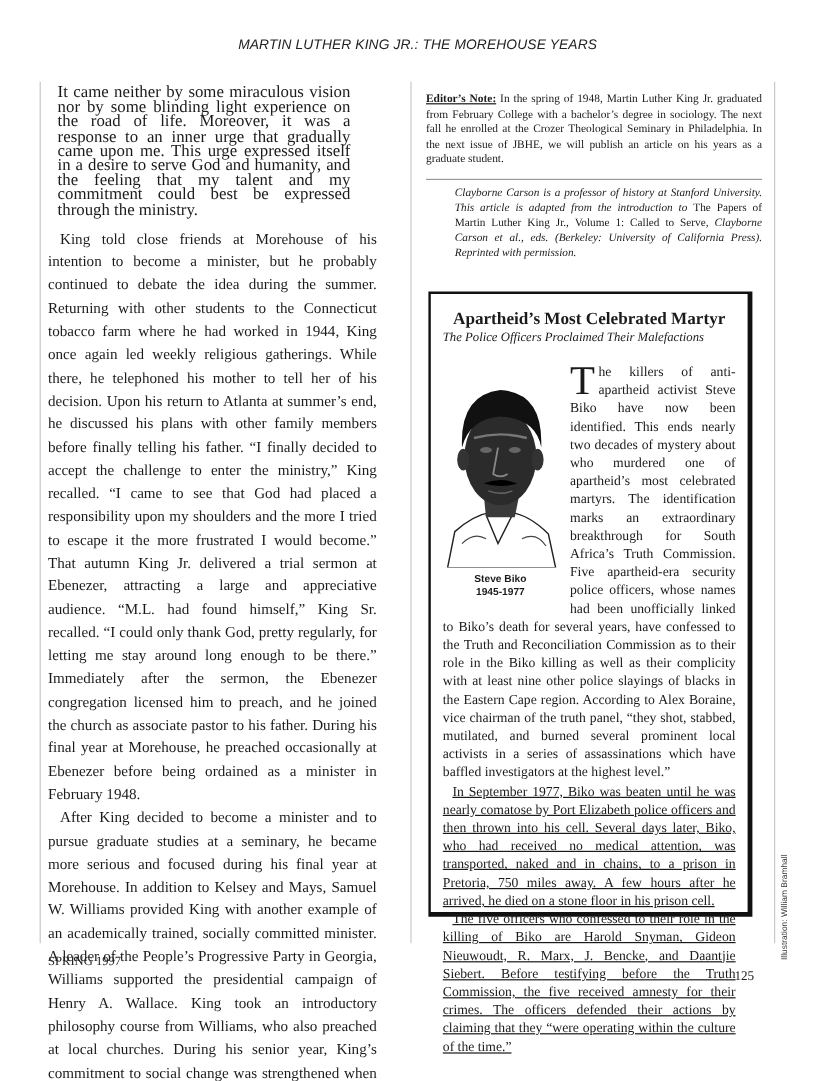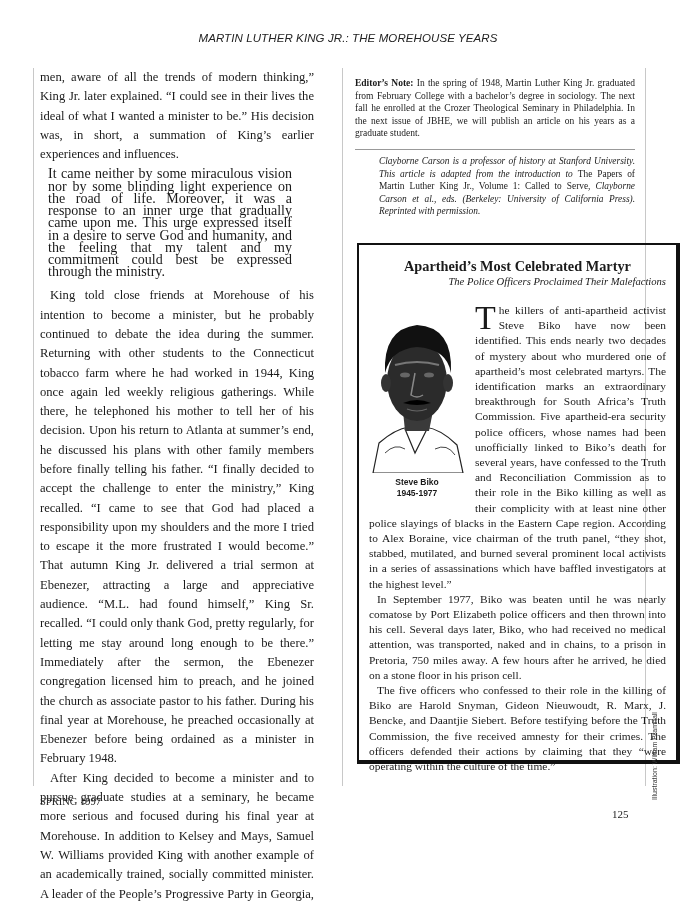--- a/index.html
+++ b/index.html
@@ -8,48 +8,47 @@
   .col { position: absolute; }
   .col-left { left: 40px; top: 68px; width: 274px; }
   .col-right { left: 355px; top: 68px; width: 280px; }
   .vrule { position: absolute; width: 1px; background: #c8c8c8; }
   p { margin: 0; }
   .body-text { font-size: 12.6px; line-height: 19.3px; text-align: justify; }
   .body-text.indent { text-indent: 10px; }
   .blockquote { font-size: 14px; line-height: 12.2px; text-align: justify; margin: 4px 22px 8px 8px; }
   .end-mark { display: inline-block; float: right; margin-top: 5px; border: 1px solid #444; font-family: "Liberation Sans", sans-serif; font-size: 6px; font-weight: bold; letter-spacing: 1px; padding: 0 3px; line-height: 8px; color: #333; }
   .editor-note { font-size: 9.5px; line-height: 12.6px; text-align: justify; margin-top: 9px; }
-  .editor-note b { font-weight: bold; }
+  .editor-note b { font-weight: bold; text-decoration: underline; }
   .hr { height: 1px; background: #999; margin: 9px 0 5px 0; }
   .byline { font-size: 9.4px; line-height: 12.6px; text-align: justify; font-style: italic; margin-left: 24px; }
   .byline .roman { font-style: normal; }
-  .sidebar-box { position: absolute; left: 357px; top: 243px; width: 323px; height: 521px; border: 2px solid #111; border-right-width: 4px; border-bottom-width: 4px; box-sizing: border-box; padding: 12px 10px 0 10px; }
+  .sidebar-box { position: absolute; left: 357px; top: 243px; width: 270px; height: 521px; border: 2px solid #111; border-right-width: 4px; border-bottom-width: 4px; box-sizing: border-box; padding: 12px 10px 0 10px; }
   .box-title { text-align: center; font-weight: bold; font-size: 14.3px; line-height: 18px; }
-  .box-subtitle { text-align: right; font-style: italic; font-size: 10.6px; line-height: 14px; margin-bottom: 14px; }
+  .box-subtitle { text-align: left; font-style: italic; font-size: 10.6px; line-height: 14px; margin-bottom: 14px; }
   .portrait-wrap { float: left; width: 104px; margin: 0 6px 13px -4px; text-align: center; }
   .portrait { width: 104px; height: 170px; display: block; }
   .caption { font-family: "Liberation Sans", sans-serif; font-weight: bold; font-size: 8.5px; line-height: 11px; text-align: center; margin-top: 4px; }
   .box-text { font-size: 11.4px; line-height: 15.2px; text-align: justify; }
-  .box-text.indent { text-indent: 8px; }
+  .box-text.indent { text-indent: 8px; text-decoration: underline; }
   .dropcap { float: left; font-size: 34px; line-height: 26px; margin: 2px 3px 0 0; }
   .credit { position: absolute; left: 651px; top: 800px; transform: rotate(-90deg); transform-origin: left top; font-family: "Liberation Sans", sans-serif; font-size: 7px; color: #333; white-space: nowrap; }
   .footer-left { position: absolute; left: 40px; top: 796px; font-size: 10.5px; color: #222; }
   .footer-right { position: absolute; left: 612px; top: 808px; font-size: 11px; color: #222; }
 </style>
 </head>
 <body>
 
 <div class="running-head">MARTIN LUTHER KING JR.: THE MOREHOUSE YEARS</div>
 
 <div class="vrule" style="left:33px; top:68px; height:718px;"></div>
 <div class="vrule" style="left:342px; top:68px; height:718px;"></div>
 <div class="vrule" style="left:645px; top:68px; height:718px;"></div>
 
 <div class="col col-left">
-  <p class="body-text">men, aware of all the trends of modern thinking,” King Jr. later explained. “I could see in their lives the ideal of what I wanted a minister to be.” His decision was, in short, a summation of King’s earlier experiences and influences.</p>
   <p class="blockquote">It came neither by some miraculous vision nor by some blinding light experience on the road of life. Moreover, it was a response to an inner urge that gradually came upon me. This urge expressed itself in a desire to serve God and humanity, and the feeling that my talent and my commitment could best be expressed through the ministry.</p>
   <p class="body-text indent">King told close friends at Morehouse of his intention to become a minister, but he probably continued to debate the idea during the summer. Returning with other students to the Connecticut tobacco farm where he had worked in 1944, King once again led weekly religious gatherings. While there, he telephoned his mother to tell her of his decision. Upon his return to Atlanta at summer’s end, he discussed his plans with other family members before finally telling his father. “I finally decided to accept the challenge to enter the ministry,” King recalled. “I came to see that God had placed a responsibility upon my shoulders and the more I tried to escape it the more frustrated I would become.” That autumn King Jr. delivered a trial sermon at Ebenezer, attracting a large and appreciative audience. “M.L. had found himself,” King Sr. recalled. “I could only thank God, pretty regularly, for letting me stay around long enough to be there.” Immediately after the sermon, the Ebenezer congregation licensed him to preach, and he joined the church as associate pastor to his father. During his final year at Morehouse, he preached occasionally at Ebenezer before being ordained as a minister in February 1948.</p>
   <p class="body-text indent">After King decided to become a minister and to pursue graduate studies at a seminary, he became more serious and focused during his final year at Morehouse. In addition to Kelsey and Mays, Samuel W. Williams provided King with another example of an academically trained, socially committed minister. A leader of the People’s Progressive Party in Georgia, Williams supported the presidential campaign of Henry A. Wallace. King took an introductory philosophy course from Williams, who also preached at local churches. During his senior year, King’s commitment to social change was strengthened when he joined the Intercollegiate Council, an interracial student group that met monthly at Emory University to discuss various issues. Despite opposition from his father, King</p>
 </div>
 
 <div class="col col-right">
   <p class="editor-note">
     <b>Editor’s Note:</b><span> In the spring of 1948, Martin Luther King Jr. graduated from February College with a bachelor’s degree in sociology. The next fall he enrolled at the Crozer Theological Seminary in Philadelphia. In the next issue of JBHE, we will publish an article on his years as a graduate student.</span>
   </p>
   <div class="hr"></div>

